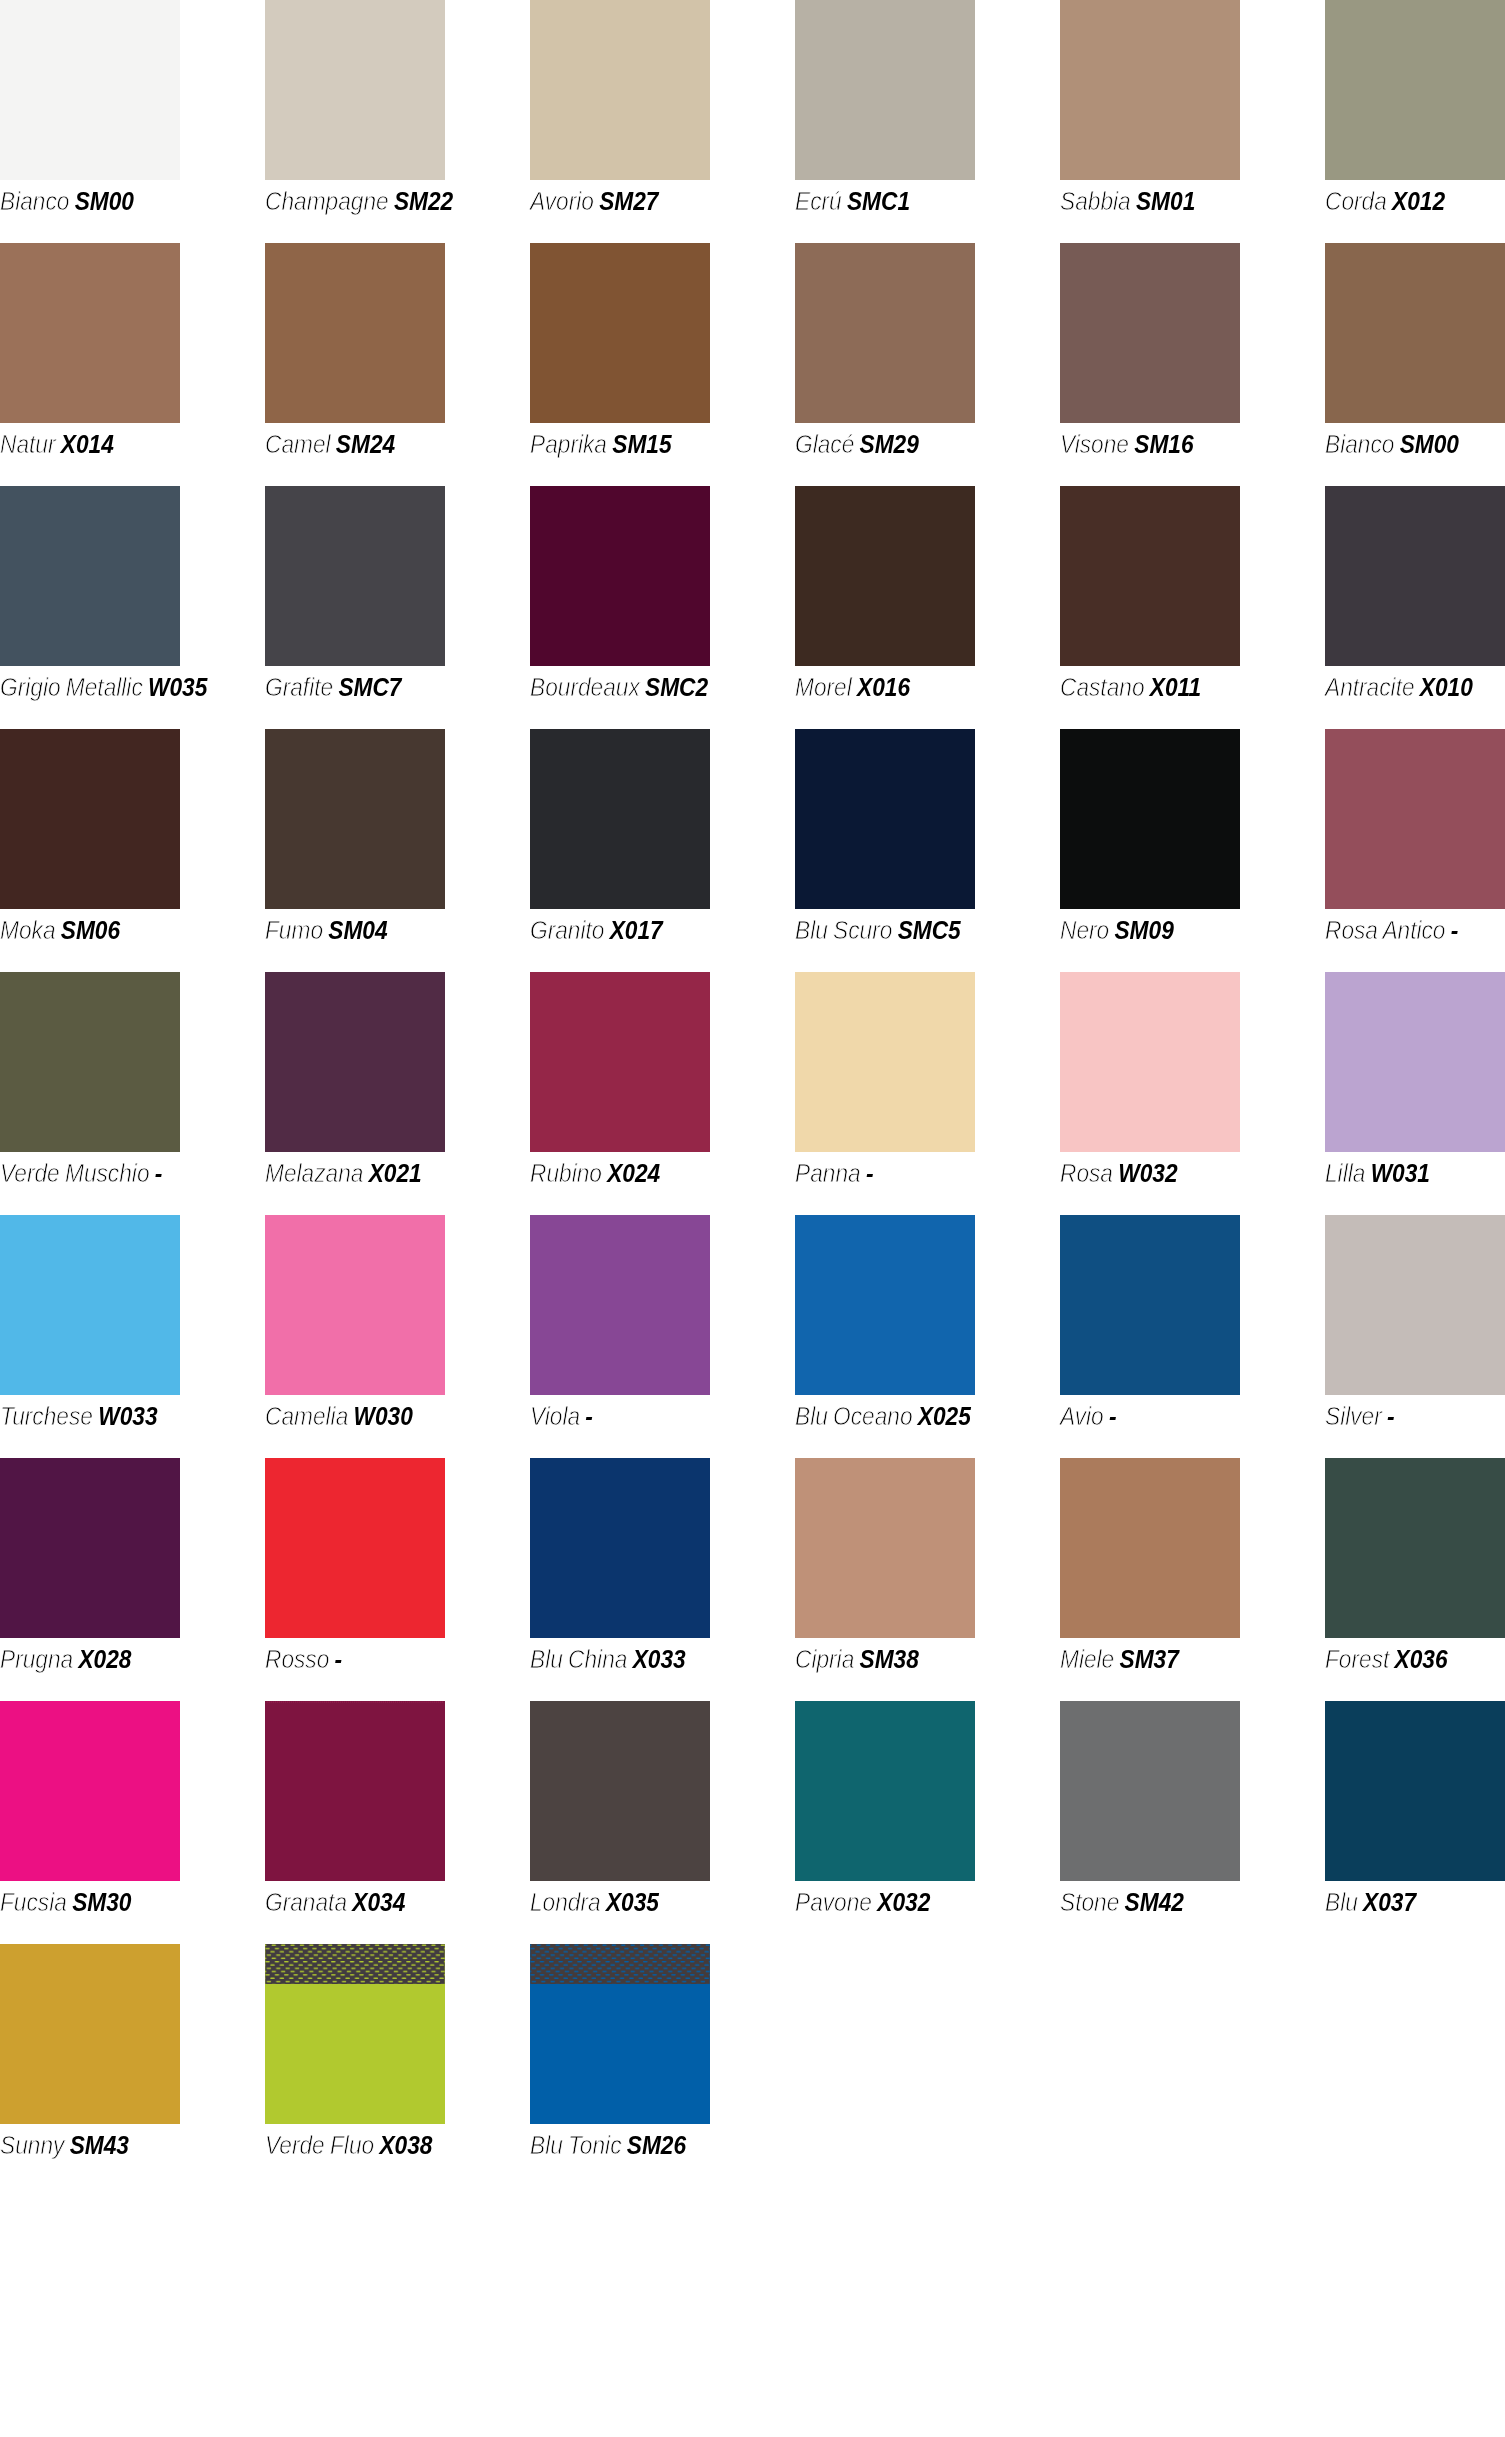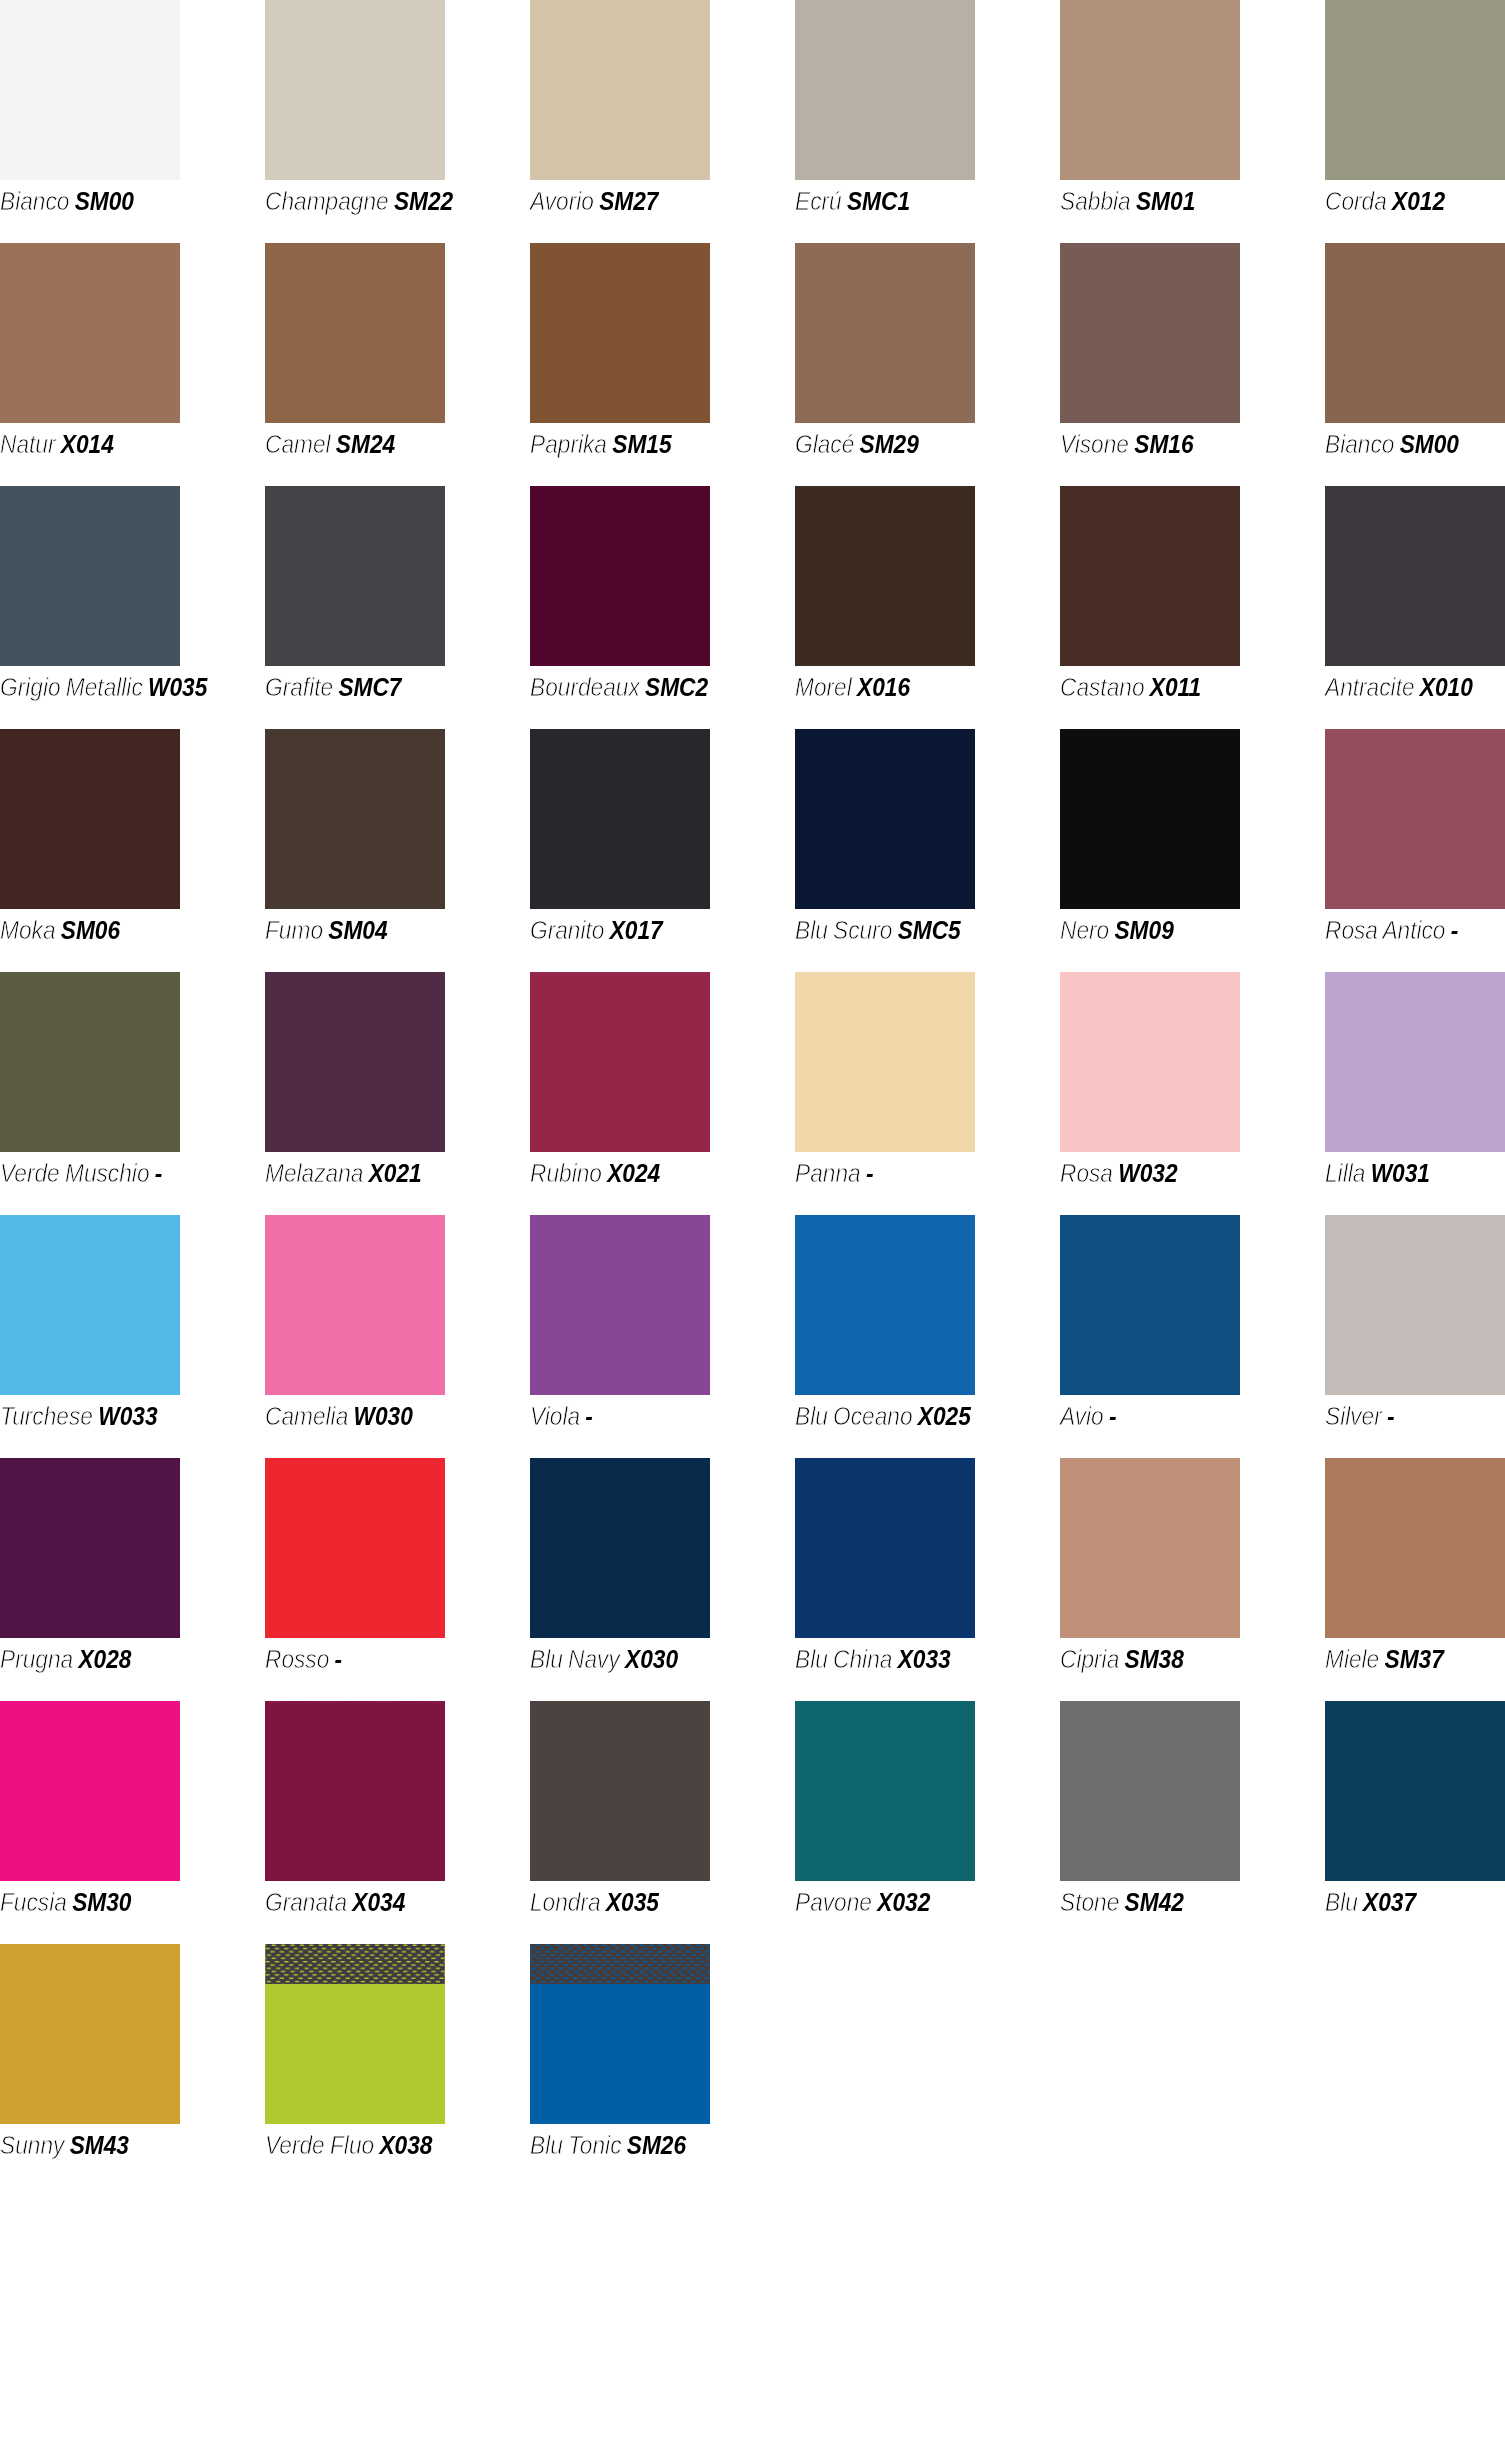--- a/index.html
+++ b/index.html
@@ -167,34 +167,34 @@
   </div>
   <div class="cell">
    <div class="chip" style="background: rgb(81, 21, 69);"></div>
    <div class="lbl"><span class="nm">Prugna</span> <span class="cd">X028</span></div>
   </div>
   <div class="cell">
    <div class="chip" style="background: rgb(237, 38, 48);"></div>
    <div class="lbl"><span class="nm">Rosso</span> <span class="cd">-</span></div>
   </div>
   <div class="cell">
-   <div class="chip" style="background: rgb(10, 42, 76);"></div>
-   <div class="lbl"><span class="nm">Blu Navy</span> <span class="cd">X030</span></div>
-  </div>
-  <div class="cell">
    <div class="chip" style="background: rgb(11, 53, 109);"></div>
    <div class="lbl"><span class="nm">Blu China</span> <span class="cd">X033</span></div>
   </div>
   <div class="cell">
    <div class="chip" style="background: rgb(191, 145, 120);"></div>
    <div class="lbl"><span class="nm">Cipria</span> <span class="cd">SM38</span></div>
   </div>
   <div class="cell">
    <div class="chip" style="background: rgb(171, 123, 92);"></div>
    <div class="lbl"><span class="nm">Miele</span> <span class="cd">SM37</span></div>
+  </div>
+  <div class="cell">
+   <div class="chip" style="background: rgb(55, 76, 70);"></div>
+   <div class="lbl"><span class="nm">Forest</span> <span class="cd">X036</span></div>
   </div>
   <div class="cell">
    <div class="chip" style="background: rgb(236, 16, 131);"></div>
    <div class="lbl"><span class="nm">Fucsia</span> <span class="cd">SM30</span></div>
   </div>
   <div class="cell">
    <div class="chip" style="background: rgb(126, 20, 64);">
         <svg class="tex st" width="180" height="1.8" viewBox="0 0 296 3" aria-hidden="true">
           <defs>
             <pattern id="sp48" width="3.4" height="3" patternUnits="userSpaceOnUse">

